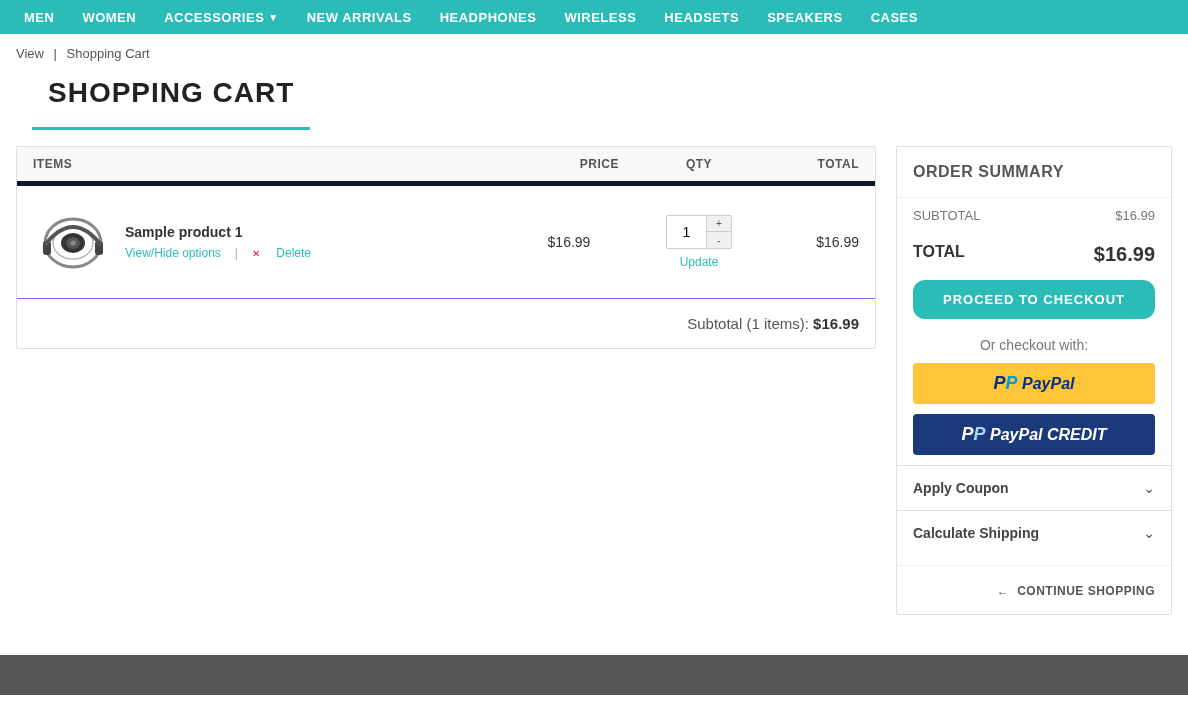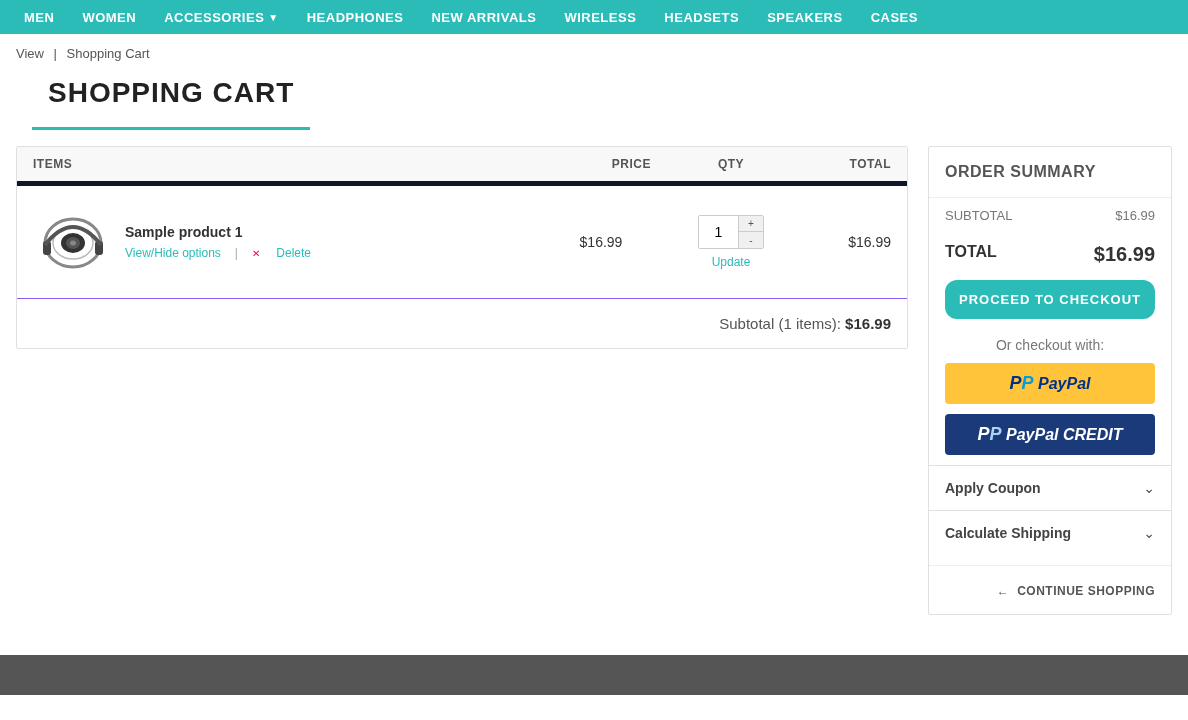--- a/index.html
+++ b/index.html
@@ -181,21 +181,21 @@
     .subtotal-row {
       padding: 16px;
       text-align: right;
       font-size: 15px;
       color: #555;
     }
     .subtotal-row strong { color: #333; }
 
     
     .order-summary {
-      width: 244px;
+      width: 276px;
       flex-shrink: 0;
       border: 1px solid #e0e0e0;
       border-radius: 2px;
       overflow: hidden;
     }
     .summary-title {
       font-size: 16px;
       font-weight: bold;
       color: #555;
       padding: 16px;
@@ -332,22 +332,22 @@
 </head>
 <body>
 
 <nav>
   <a>MEN</a>
   <a>WOMEN</a>
   <a>
     <span>ACCESSORIES</span>
     <span class="nav-dropdown-arrow">▼</span>
   </a>
+  <a>NEW ARRIVALS</a>
   <a>HEADPHONES</a>
-  <a>NEW ARRIVALS</a>
   <a>WIRELESS</a>
   <a>HEADSETS</a>
   <a>SPEAKERS</a>
   <a>CASES</a>
 </nav>
 
 <div class="breadcrumb">
   <a>View</a>
   <span class="breadcrumb-sep">|</span>
   <span>Shopping Cart</span>

